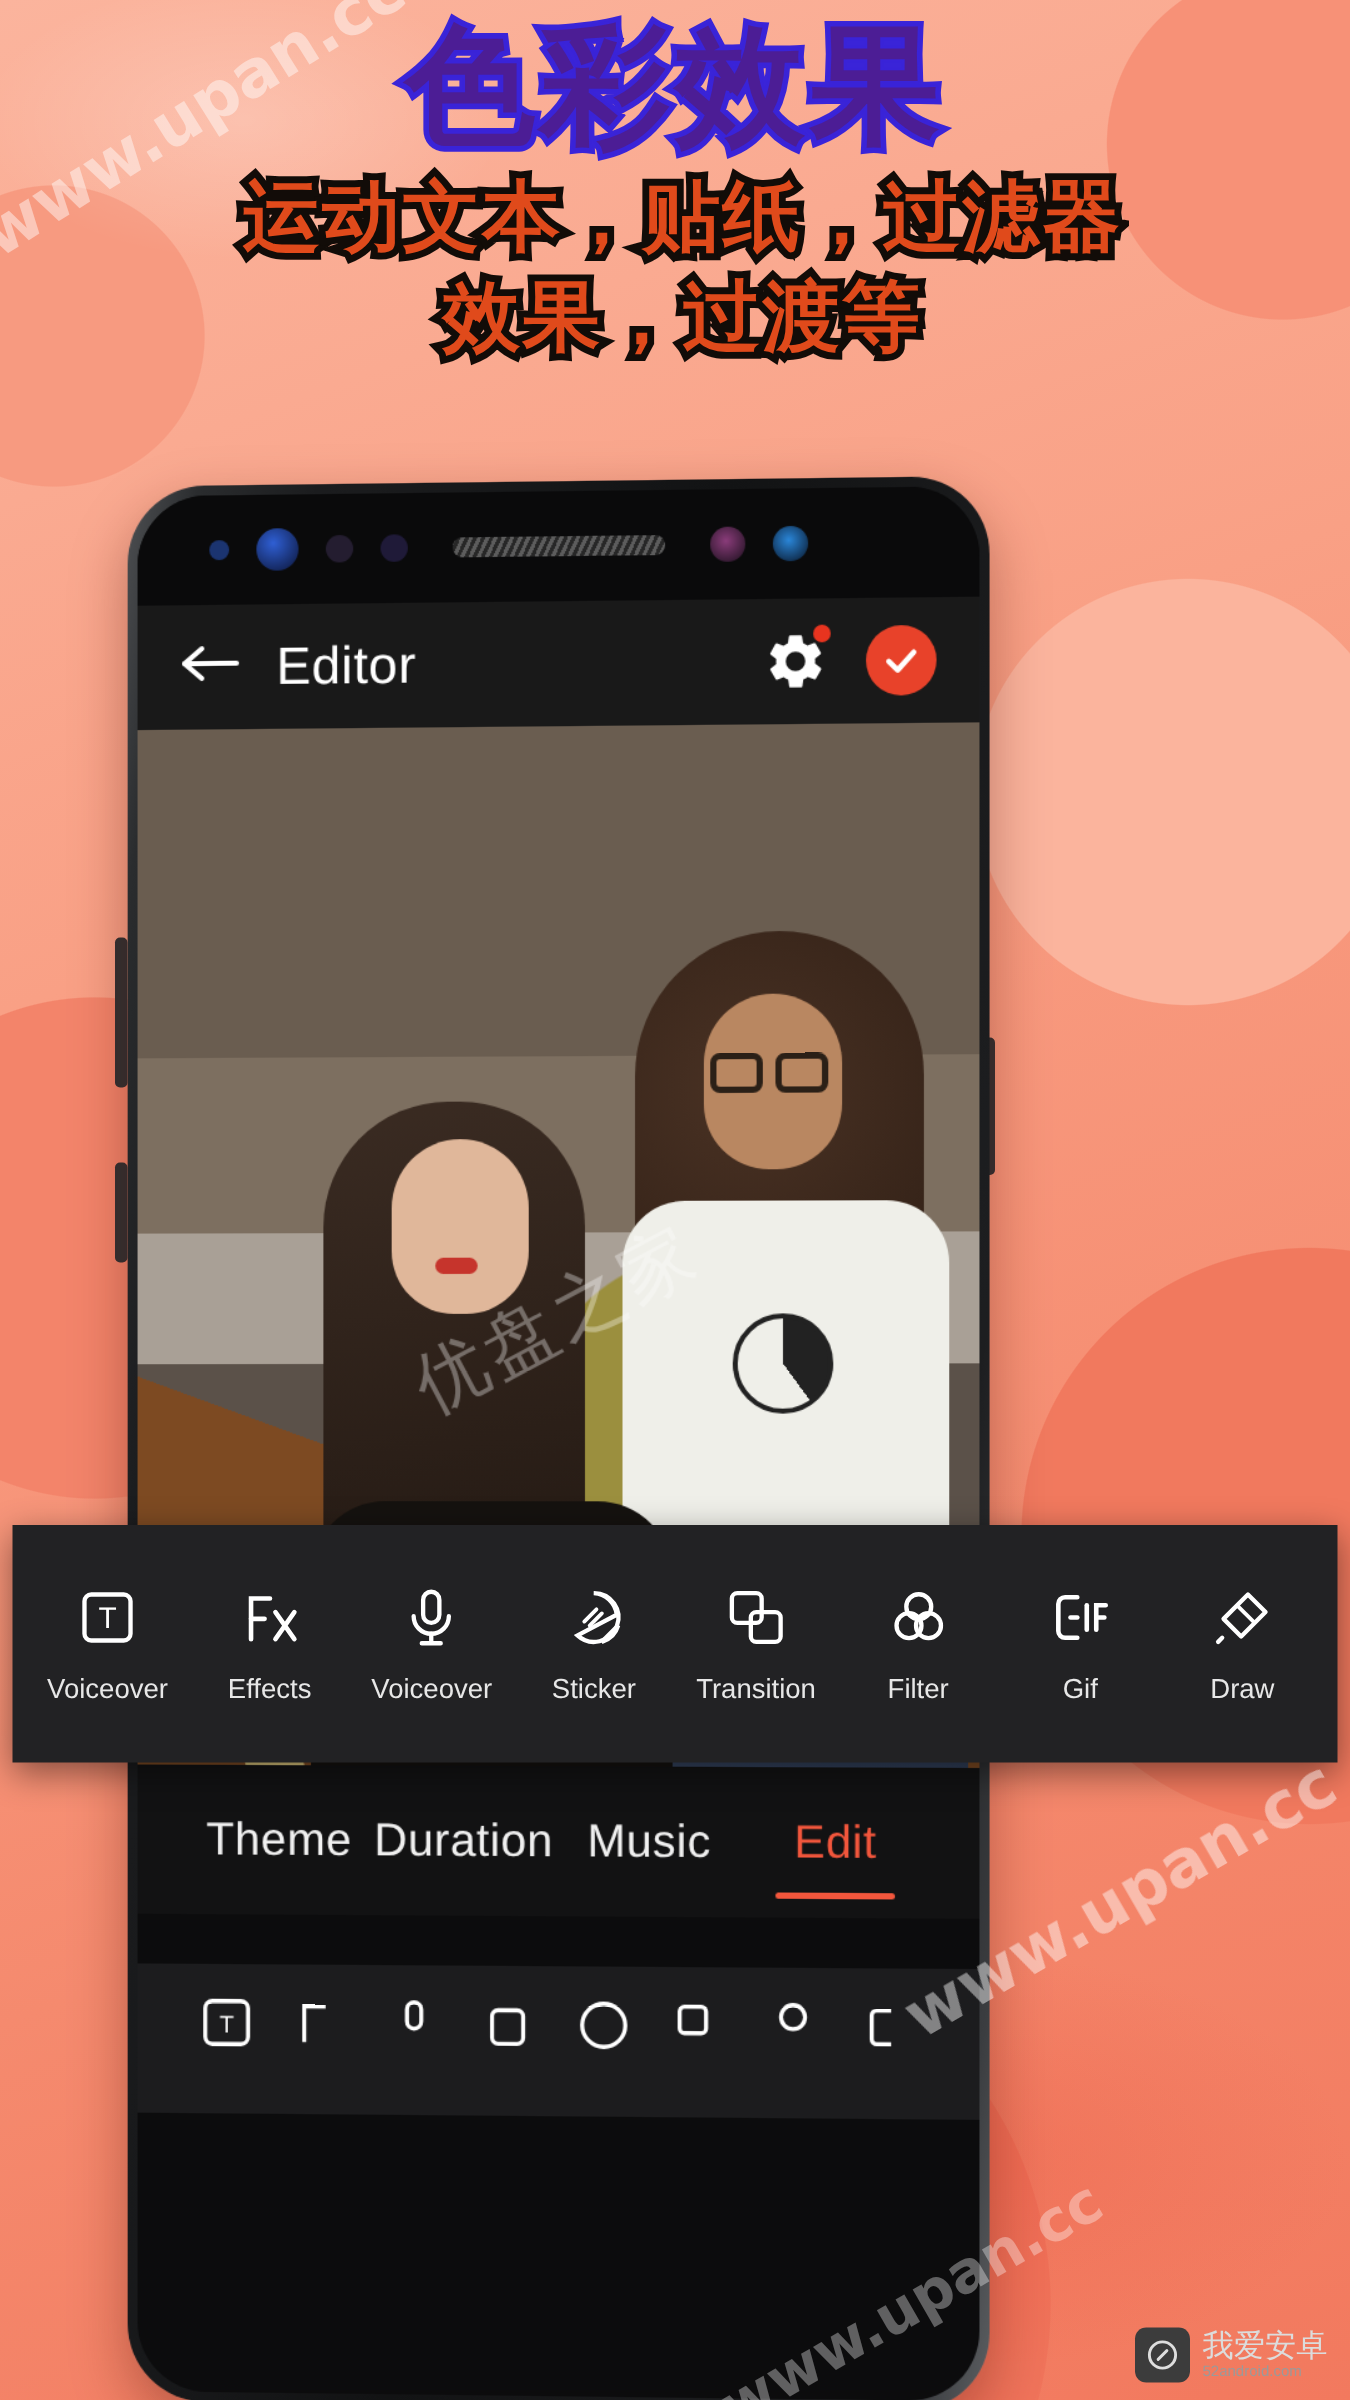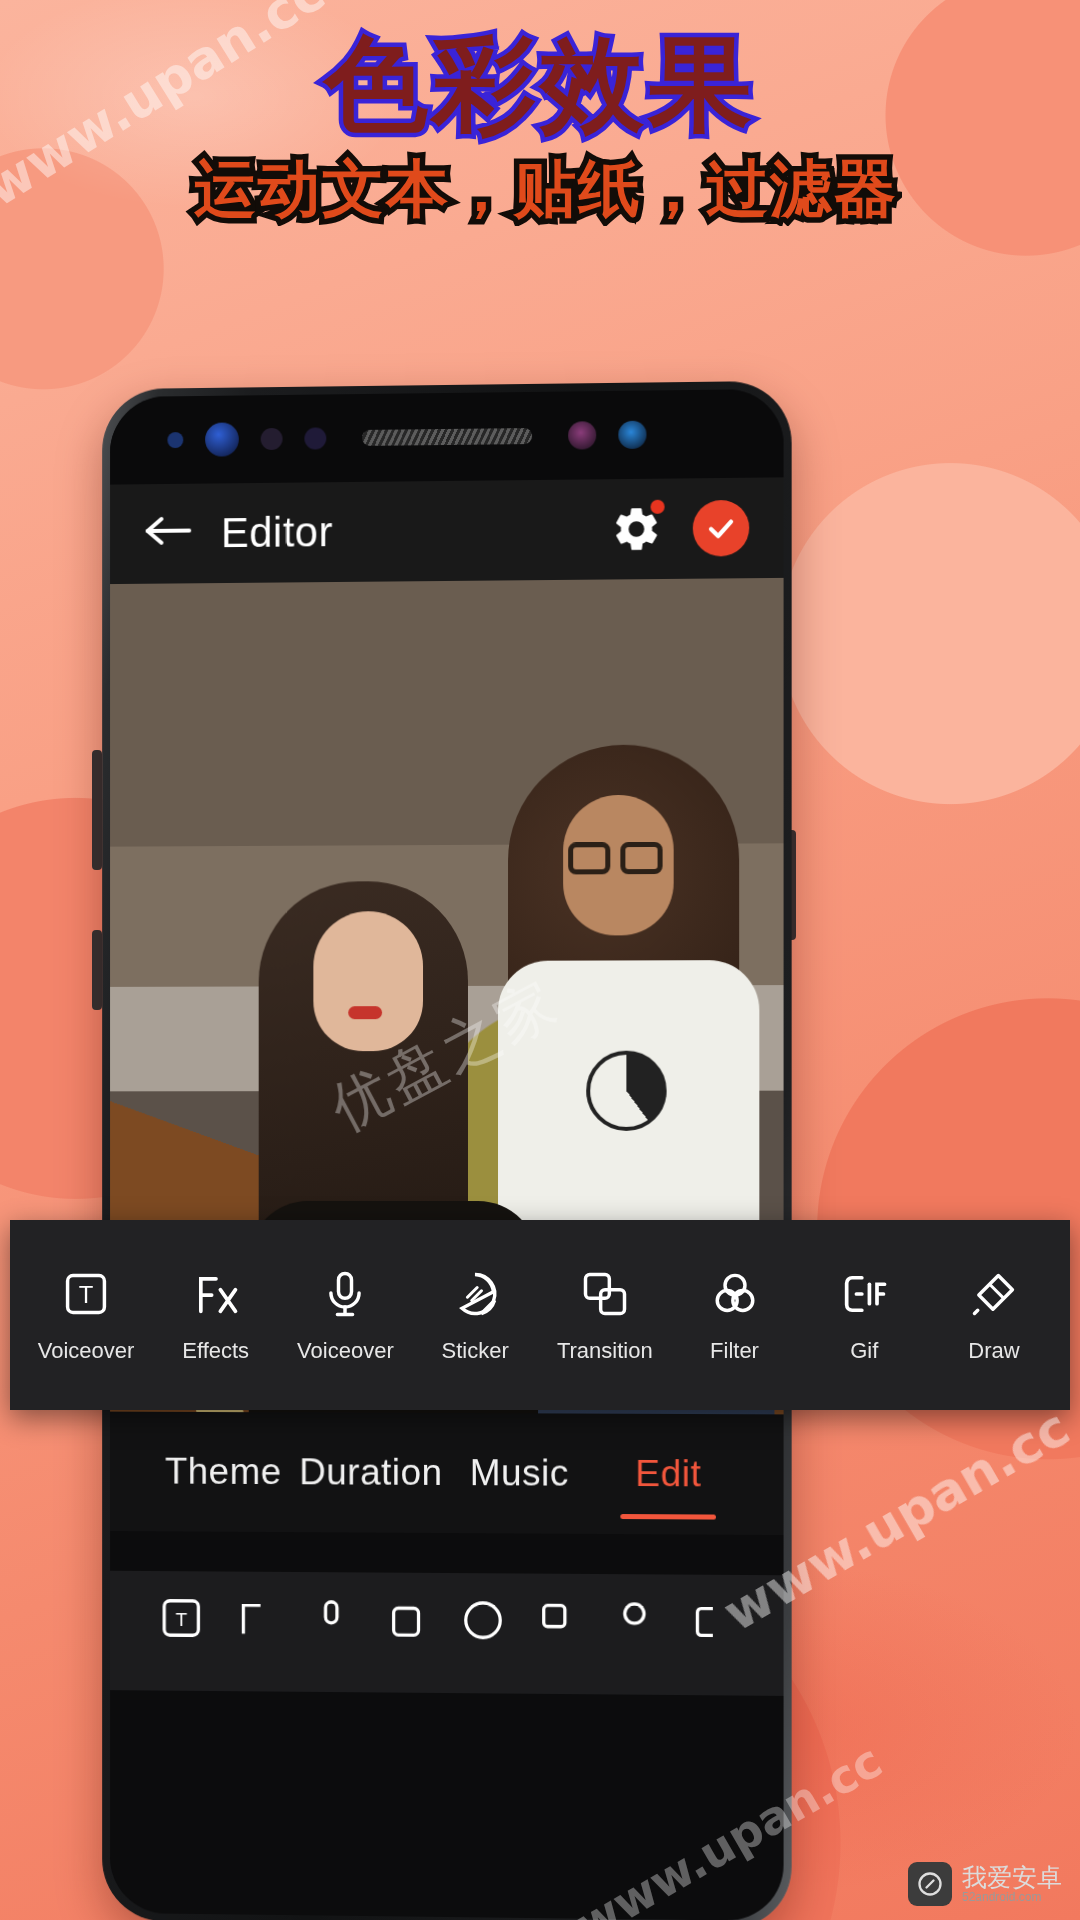--- a/index.html
+++ b/index.html
@@ -31,22 +31,22 @@
   }
 
   
   #headline-wrap{
     position:absolute; top:0; left:0; width:1080px; height:390px;
     text-align:center; z-index:6;
   }
   #title-main{
     font-family:"DejaVu Sans", sans-serif;
     font-size:104px; font-weight:bold; letter-spacing:4px;
-    color:#7f1d1d; line-height:1.05;
-    margin-top:30px;
+    color:#4c1d95; line-height:1.05;
+    margin-top:14px;
     -webkit-text-stroke:9px #3a24d8;
     paint-order:stroke fill;
     text-shadow:0 0 2px #3a24d8;
   }
   #title-sub{
     font-family:"DejaVu Sans", sans-serif;
     font-size:62px; font-weight:bold; letter-spacing:2px;
     color:#e04a1b; line-height:1.28;
     margin-top:10px;
     -webkit-text-stroke:11px #120c08;
@@ -272,20 +272,21 @@
 </style>
 </head>
 <body>
 
 <div id="bg"></div>
 
 <div id="headline-wrap">
   <div id="title-main">色彩效果</div>
   <div id="title-sub">
     <span class="subline">运动文本，贴纸，过滤器</span>
+    <span class="subline">效果，过渡等</span>
   </div>
 </div>
 
 <div id="phone">
   <div id="phone-screen">
 
     <div id="sensor-strip">
       <span class="sensor-dot" style="width:16px;height:16px;background:#1b3470;"></span>
       <span class="sensor-dot" style="width:34px;height:34px;background:radial-gradient(circle at 40% 35%,#2f5fd4,#0b1436);"></span>
       <span class="sensor-dot" style="width:22px;height:22px;background:#241d30;"></span>

